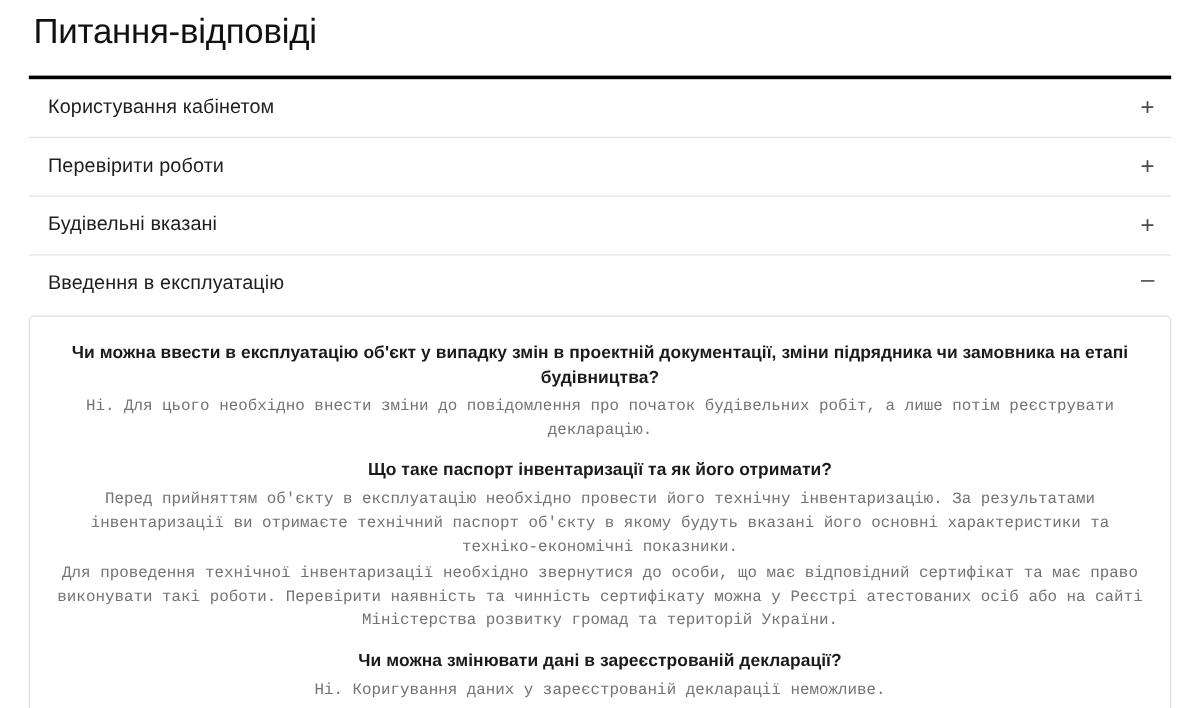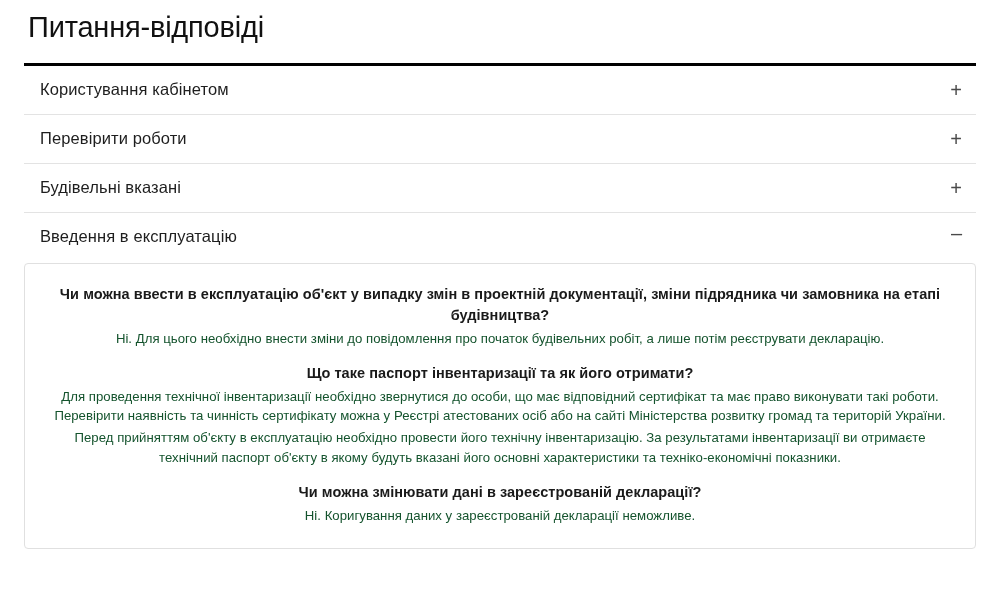--- a/index.html
+++ b/index.html
@@ -85,24 +85,25 @@
     font-size: 14.5px;
     font-weight: bold;
     color: #1a1a1a;
     line-height: 1.45;
     margin: 0 0 3px 0;
     letter-spacing: 0.05px;
   }
   .qa-answer {
     font-size: 13.2px;
     font-weight: 400;
-    color: #14532d;
+    color: #737373;
     line-height: 1.5;
     margin: 0 0 2px 0;
     letter-spacing: 0.02px;
+    font-family: Liberation Mono, monospace;
   }
   .qa-answer:last-child {
     margin-bottom: 0;
   }
   .spacer-bottom {
     height: 40px;
   }
 </style>
 </head>
 <body>
@@ -142,22 +143,22 @@
 
       <div class="acc-panel">
 
         <div class="qa-block">
           <p class="qa-question">Чи можна ввести в експлуатацію об'єкт у випадку змін в проектній документації, зміни підрядника чи замовника на етапі будівництва?</p>
           <p class="qa-answer">Ні. Для цього необхідно внести зміни до повідомлення про початок будівельних робіт, а лише потім реєструвати декларацію.</p>
         </div>
 
         <div class="qa-block">
           <p class="qa-question">Що таке паспорт інвентаризації та як його отримати?</p>
+          <p class="qa-answer">Перед прийняттям об'єкту в експлуатацію необхідно провести його технічну інвентаризацію. За результатами інвентаризації ви отримаєте технічний паспорт об'єкту в якому будуть вказані його основні характеристики та техніко-економічні показники.</p>
           <p class="qa-answer">Для проведення технічної інвентаризації необхідно звернутися до особи, що має відповідний сертифікат та має право виконувати такі роботи. Перевірити наявність та чинність сертифікату можна у Реєстрі атестованих осіб або на сайті Міністерства розвитку громад та територій України.</p>
-          <p class="qa-answer">Перед прийняттям об'єкту в експлуатацію необхідно провести його технічну інвентаризацію. За результатами інвентаризації ви отримаєте технічний паспорт об'єкту в якому будуть вказані його основні характеристики та техніко-економічні показники.</p>
         </div>
 
         <div class="qa-block">
           <p class="qa-question">Чи можна змінювати дані в зареєстрованій декларації?</p>
           <p class="qa-answer">Ні. Коригування даних у зареєстрованій декларації неможливе.</p>
         </div>
 
       </div>
     </div>
 

